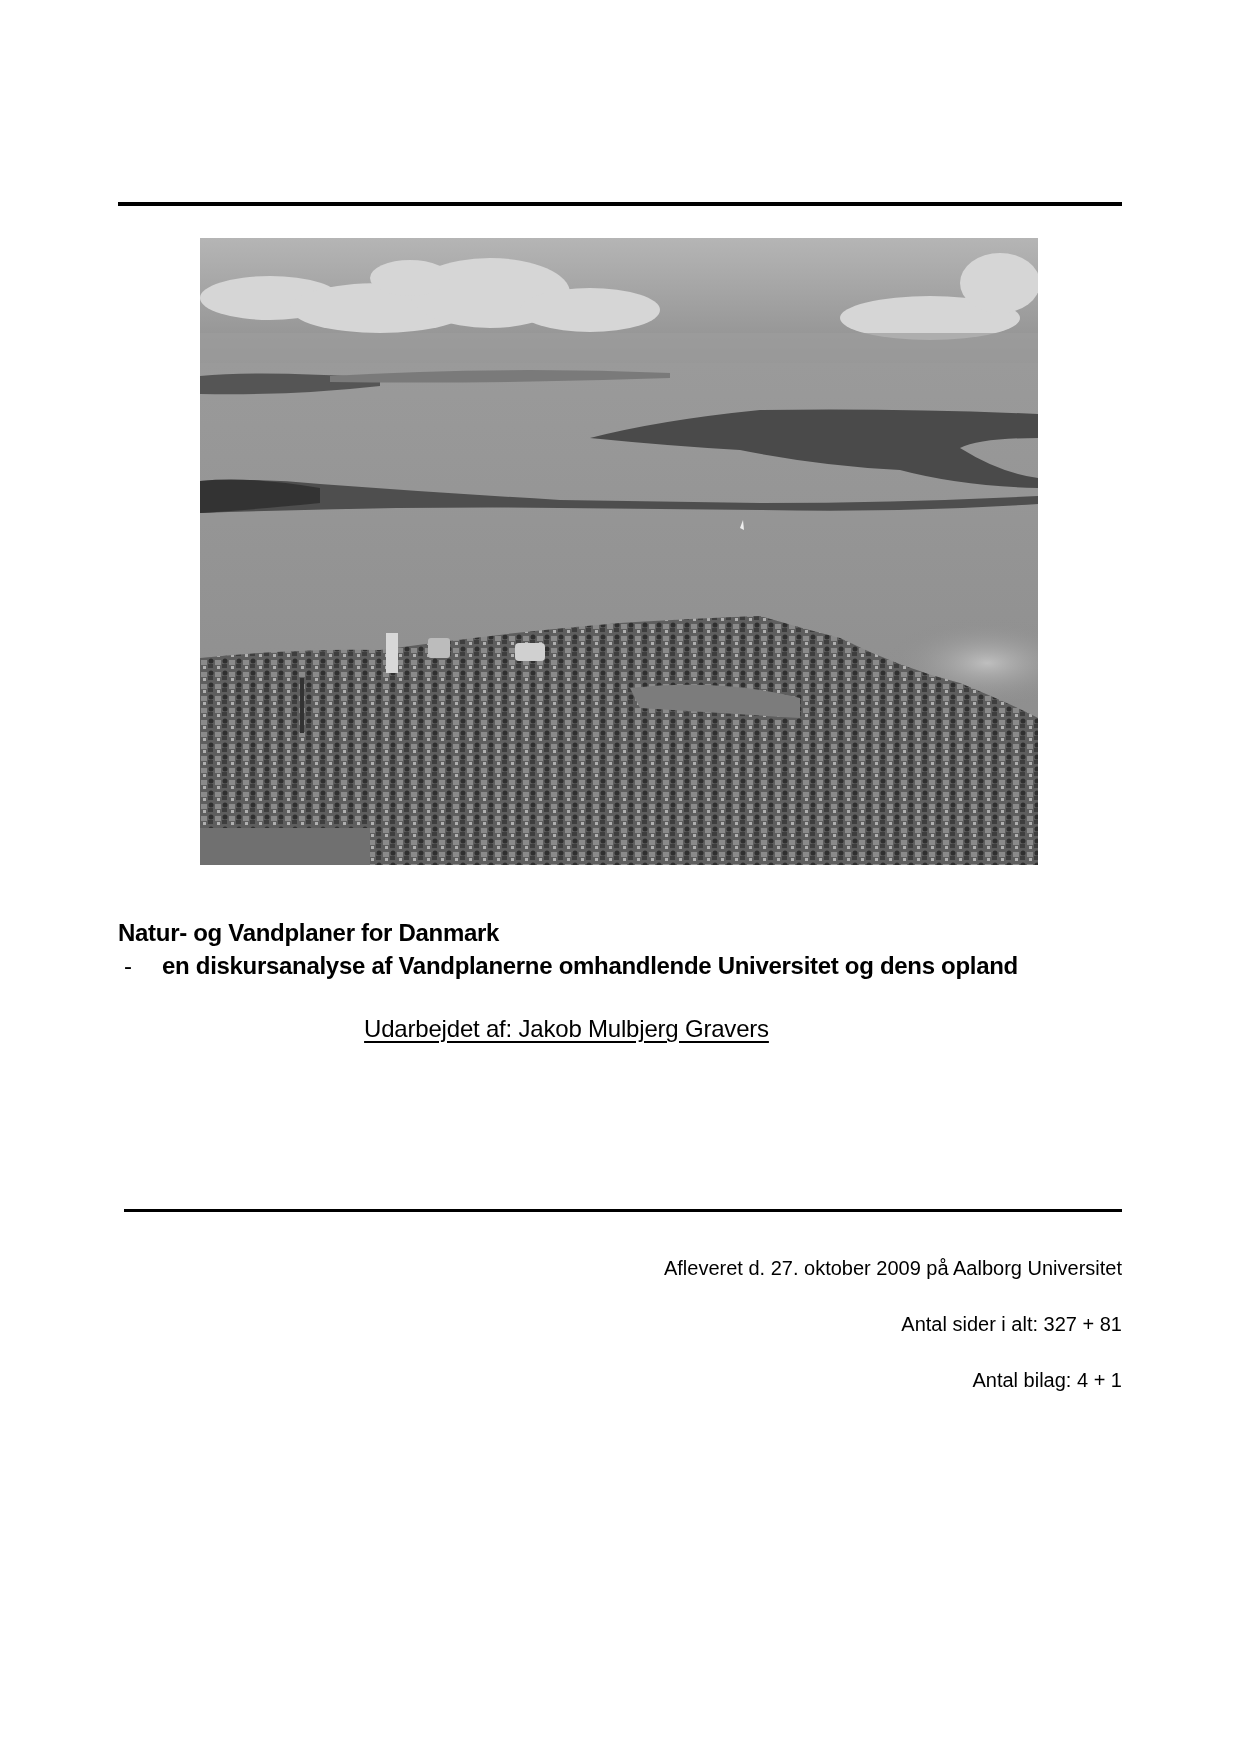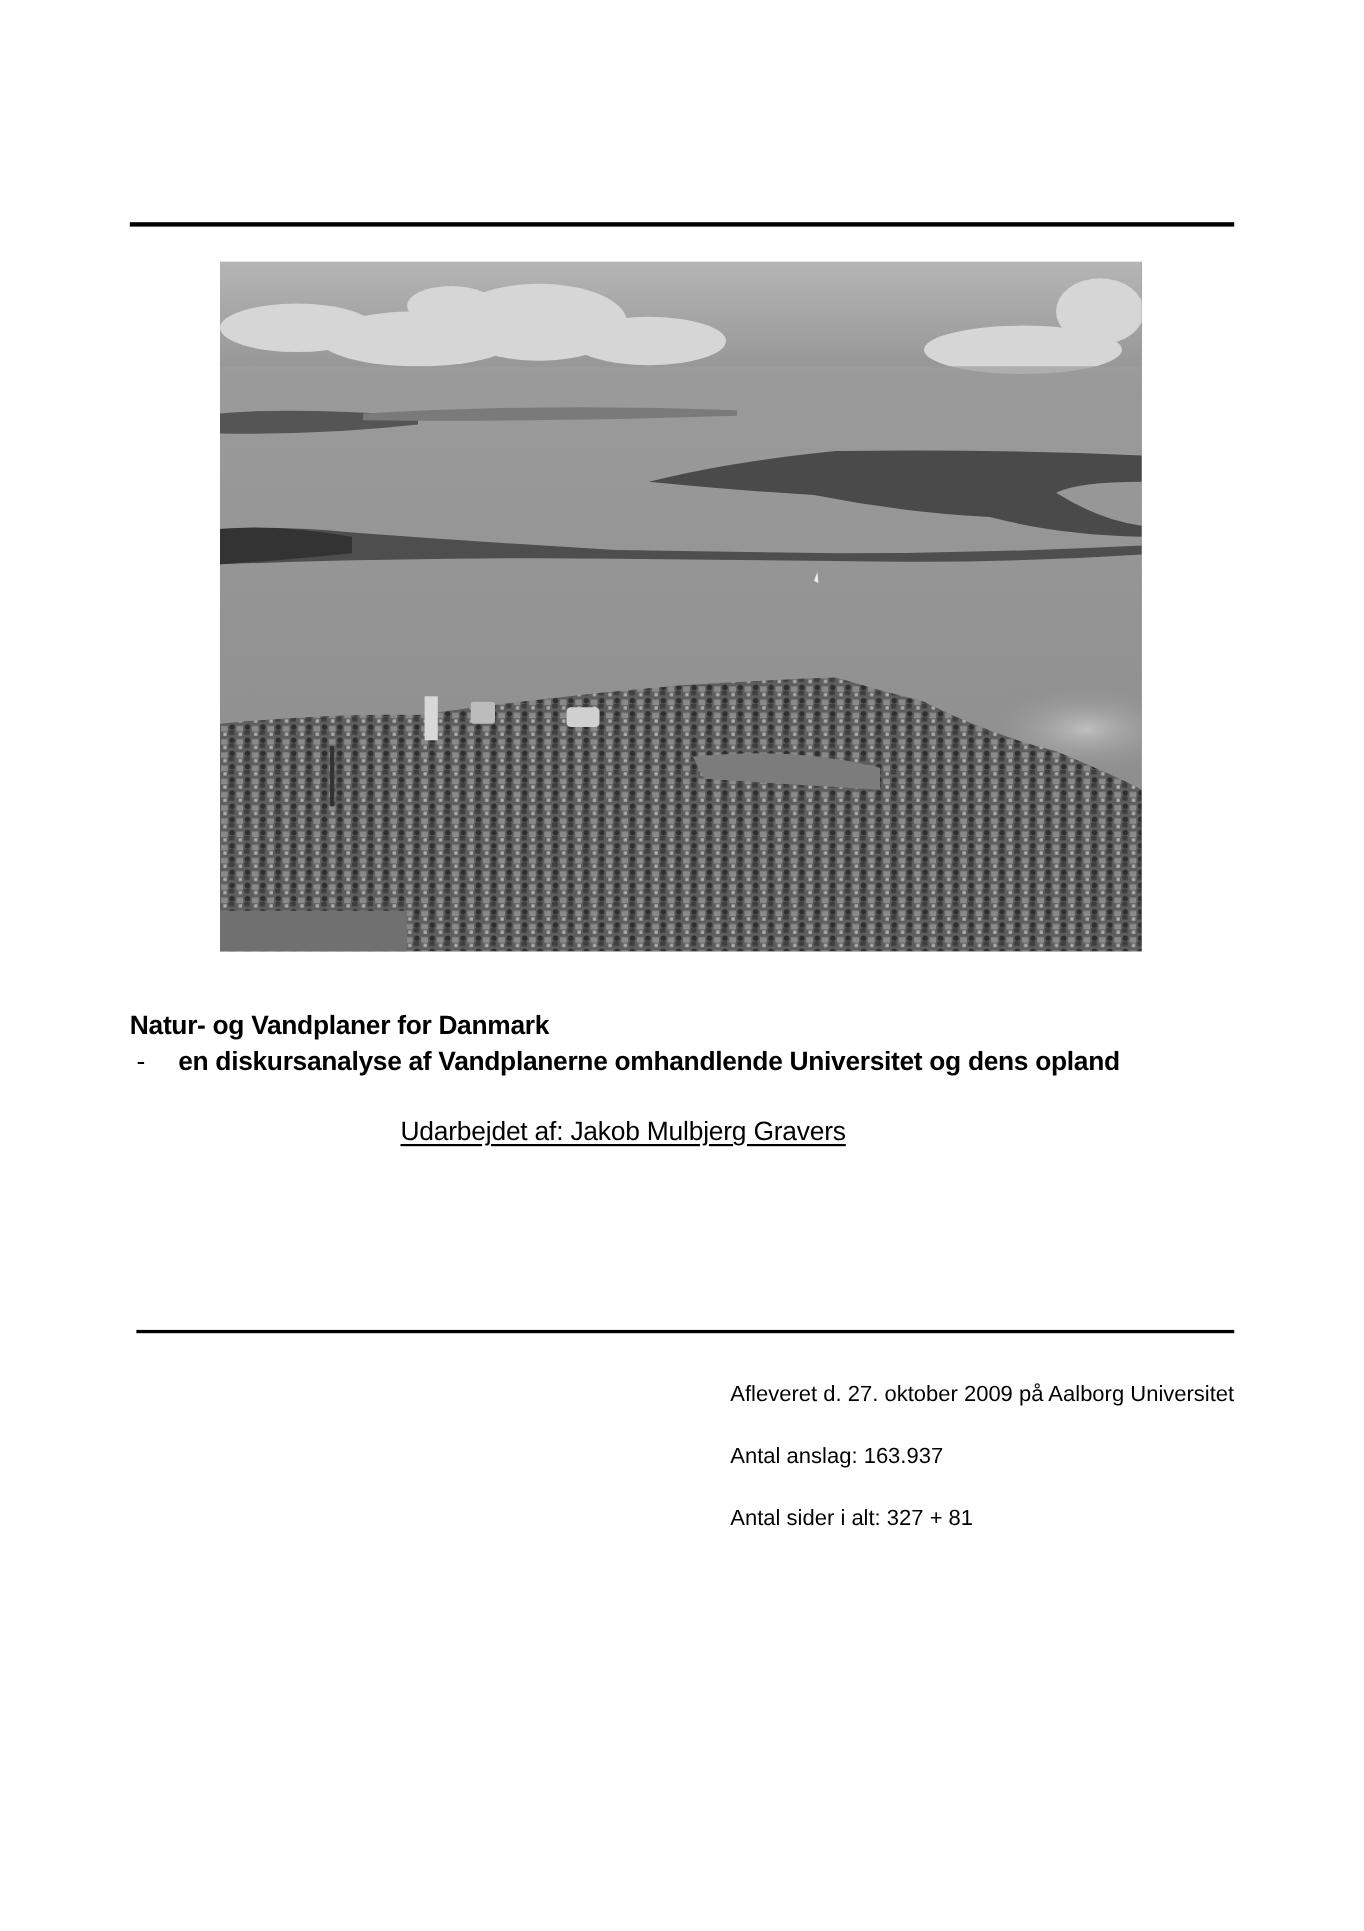--- a/index.html
+++ b/index.html
@@ -78,21 +78,21 @@
       font-size: 24px;
       text-decoration: underline;
       text-underline-offset: 4px;
       white-space: nowrap;
       letter-spacing: -0.2px;
     }
     .meta-list {
       position: absolute;
       right: 118px;
       top: 1240px;
-      text-align: left;
+      text-align: right;
       font-size: 20px;
       line-height: 56px;
     }
     .meta-line {
       white-space: nowrap;
     }
   </style>
 </head>
 <body>
 
@@ -168,15 +168,15 @@
 </div>
 
 <div class="author">
   <span>Udarbejdet af: Jakob Mulbjerg Gravers</span>
 </div>
 
 <div class="rule rule-bottom"></div>
 
 <div class="meta-list">
   <div class="meta-line">Afleveret d. 27. oktober 2009 på Aalborg Universitet</div>
-  <div class="meta-line">Antal anslag: 163.937</div>
   <div class="meta-line">Antal sider i alt: 327 + 81</div>
+  <div class="meta-line">Antal bilag: 4 + 1</div>
 </div>
 
 </body></html>

